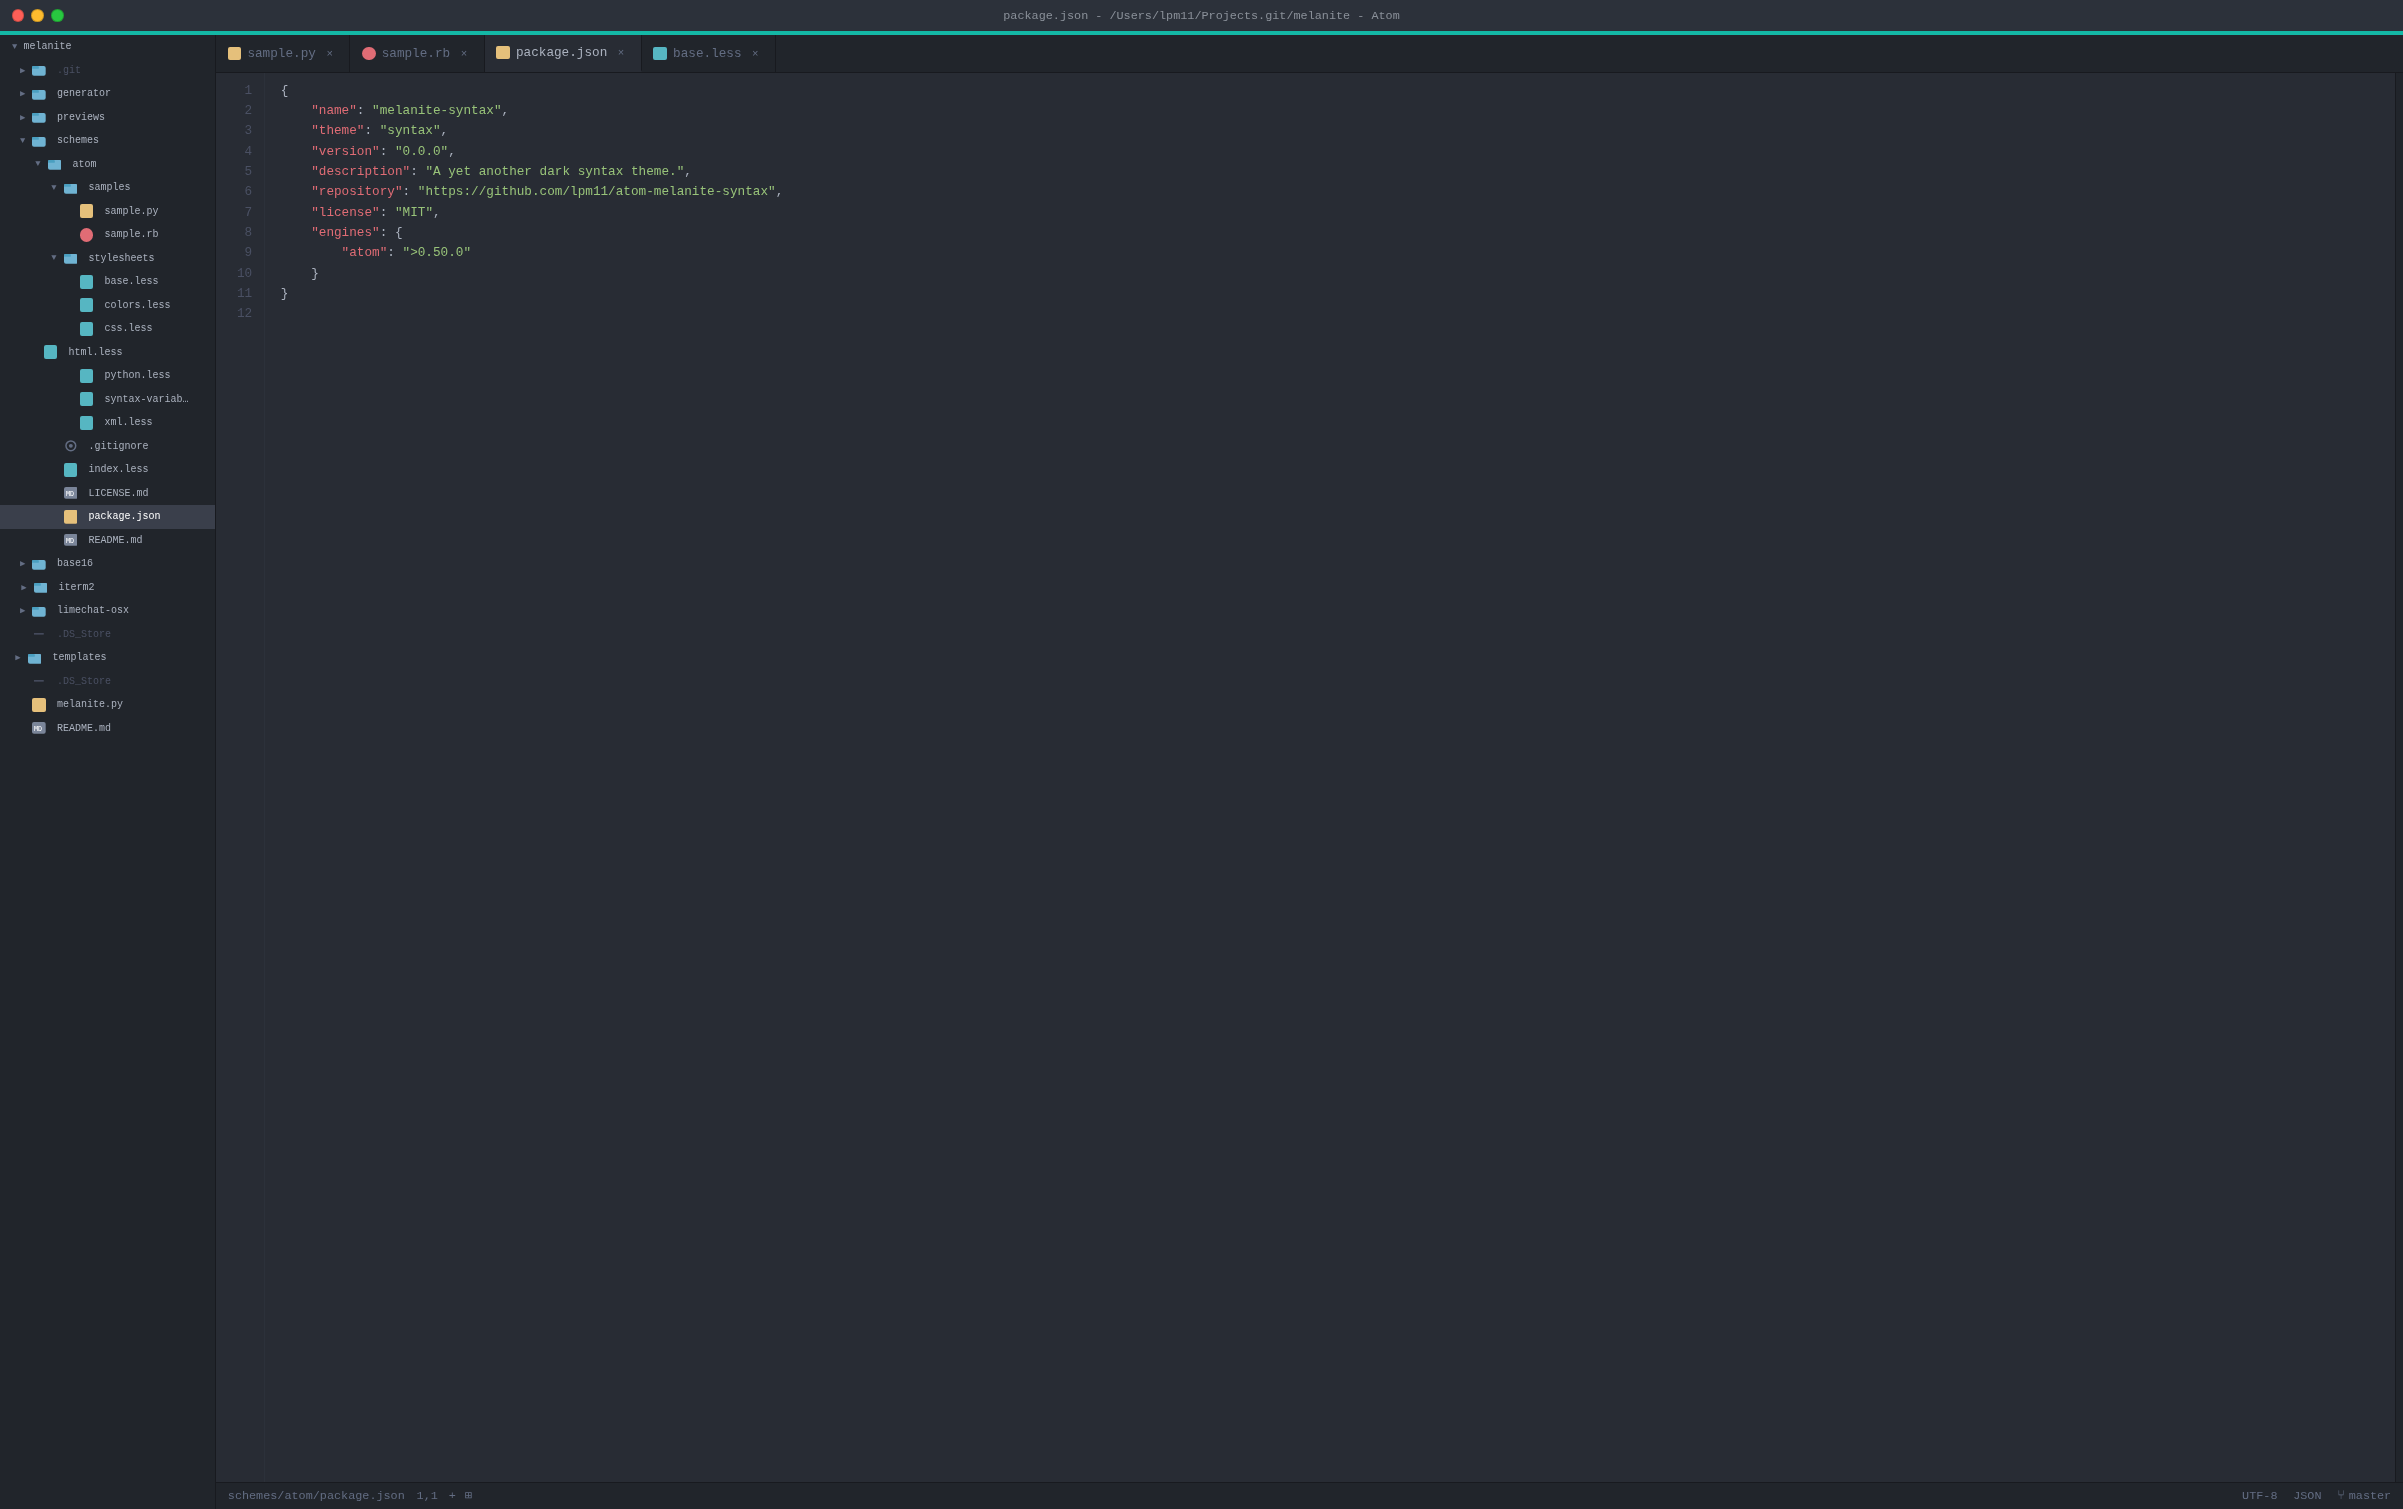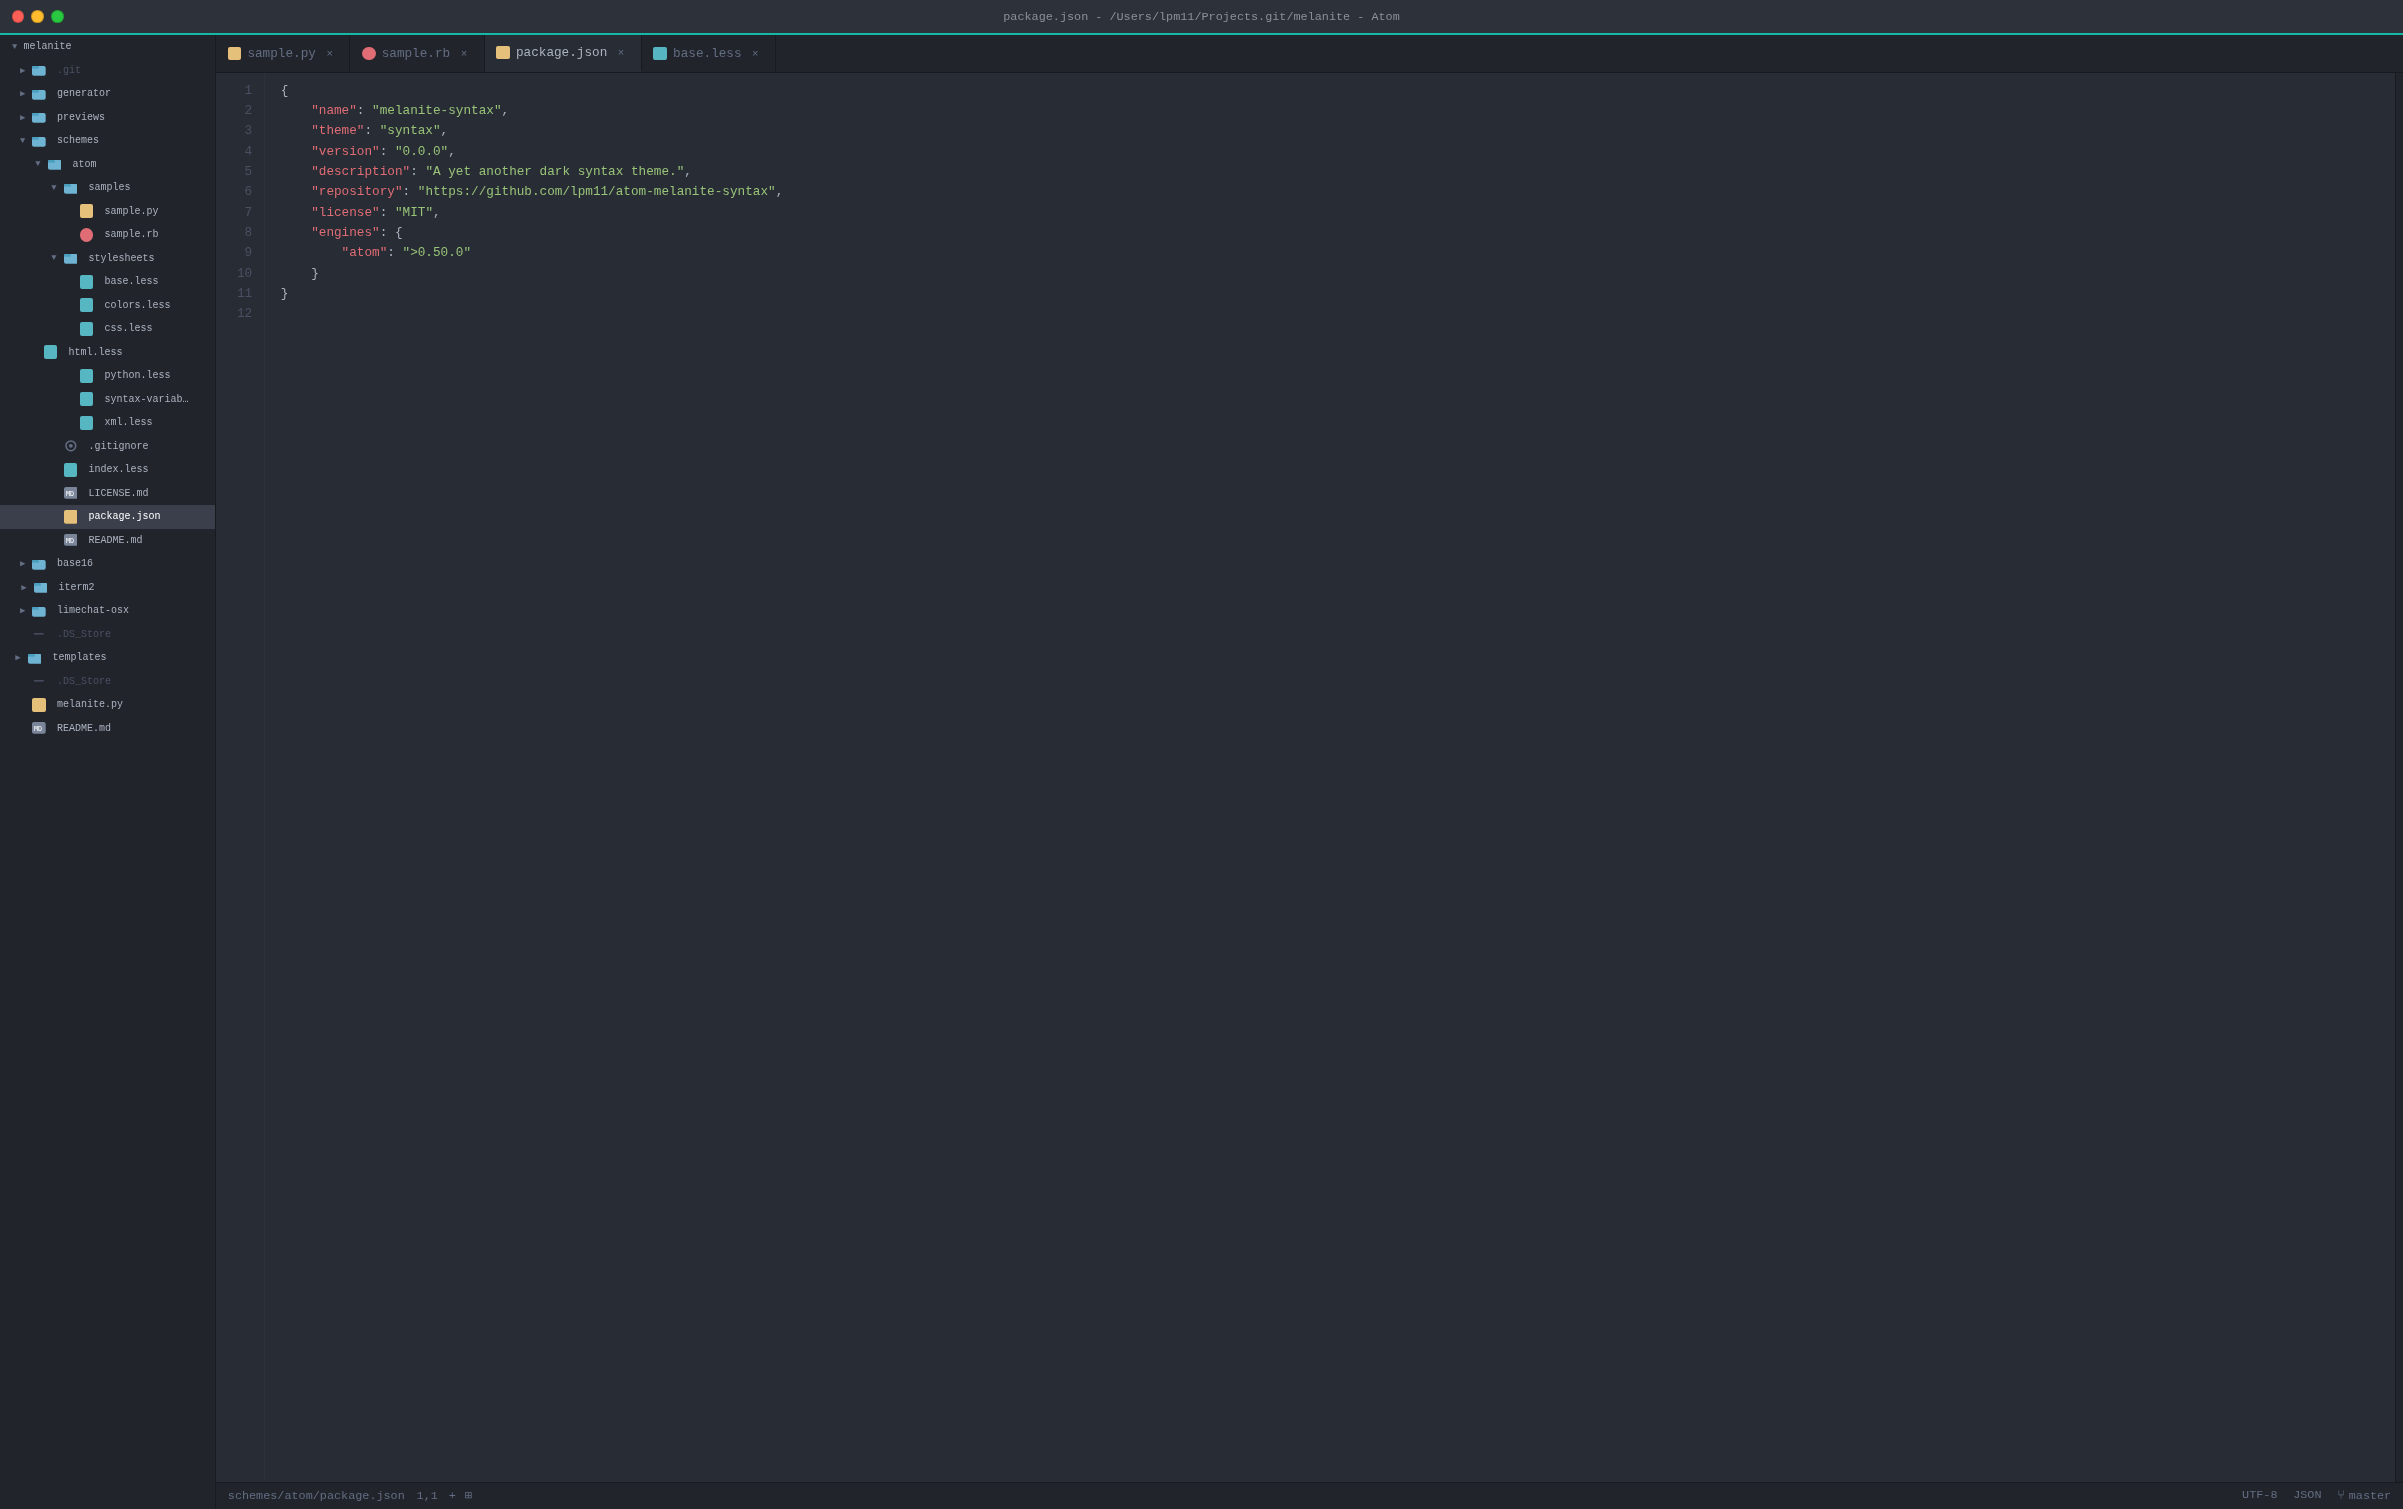--- a/index.html
+++ b/index.html
@@ -16,21 +16,21 @@
 
     
     .title-bar {
       background: #2c313a;
       height: 35px;
       display: flex;
       align-items: center;
       justify-content: center;
       position: relative;
       -webkit-app-region: drag;
-      border-bottom: 2px solid #14b8a6;
+      border-bottom: 4px solid #14b8a6;
       flex-shrink: 0;
     }
     .title-bar-buttons {
       position: absolute;
       left: 11.8px;
       display: flex;
       gap: 6.9px;
       align-items: center;
     }
     .tb-btn {
@@ -224,21 +224,21 @@
       border-top: 1px solid #181a1f;
       display: flex;
       align-items: center;
       padding: 0 11.8px;
       font-size: 11.8px;
       color: #636d83;
       flex-shrink: 0;
       justify-content: space-between;
     }
     .status-left { display: flex; align-items: center; gap: 11.8px; }
-    .status-right { display: flex; align-items: flex-start; gap: 15.7px; }
+    .status-right { display: flex; align-items: center; gap: 15.7px; }
     .status-item { cursor: pointer; }
 
     .git-icon {
       display: inline-flex;
       align-items: center;
       gap: 3.9px;
     }
     .git-icon::before { content: '⑂'; font-size: 12.7px; }
 
     

